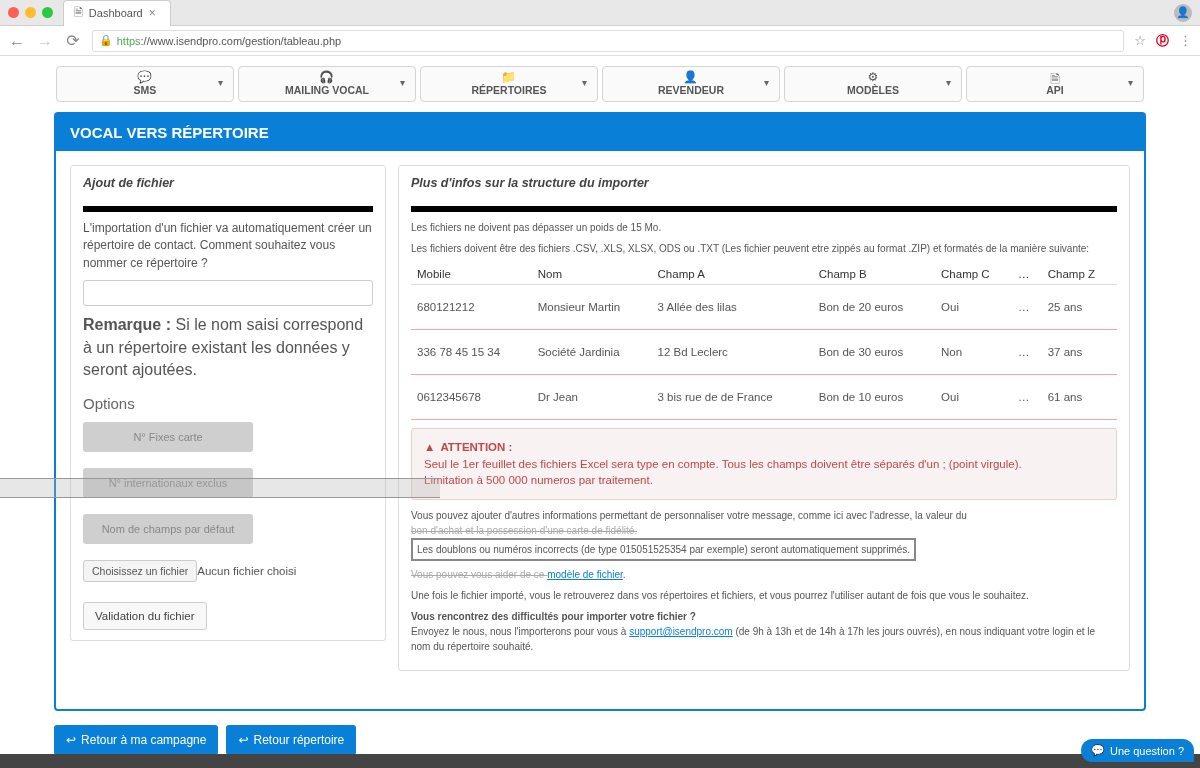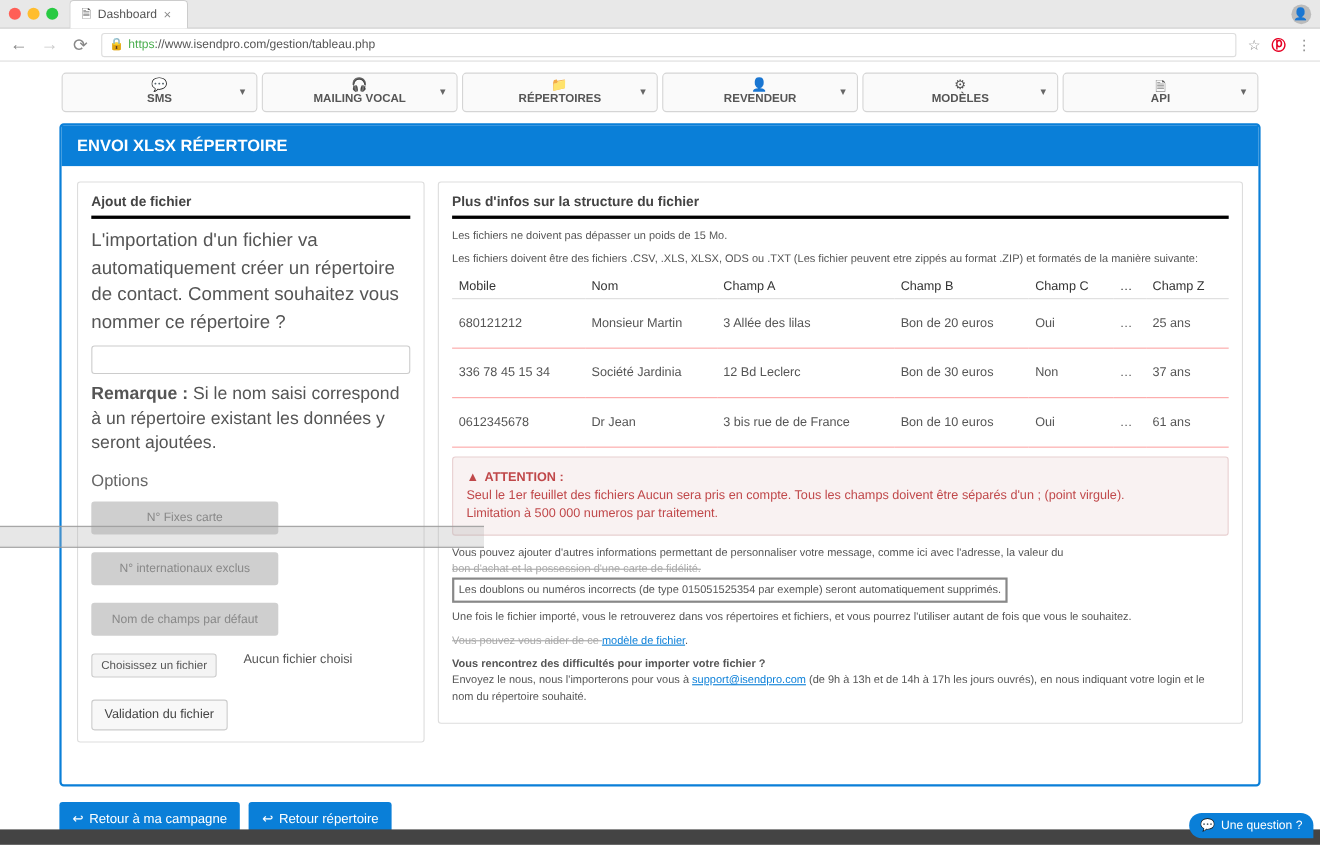--- a/index.html
+++ b/index.html
@@ -24,27 +24,27 @@
   .navitem { flex:1; border:1px solid #d5d5d5; border-radius:4px; margin:0 2px; background:#fafafa; height:36px; display:flex; align-items:center; justify-content:center; position:relative; cursor:pointer;}
   .navitem .icon { position:absolute; top:3px; font-size:12px; color:#555;}
   .navitem .lbl { font-size:10.5px; color:#555; font-weight:600; margin-top:12px;}
   .navitem .caret { position:absolute; right:10px; top:10px; font-size:10px; color:#666;}
   .panel-wrap { border:2px solid #0a7fd8; border-radius:4px; padding:0 0 14px 0; background:#fff;}
   .panel-head { background:#0a7fd8; color:#fff; font-weight:700; font-size:15px; padding:10px 14px;}
   .panel-body { display:flex; gap:12px; padding:14px;}
   .left-col { width:316px; flex-shrink:0;}
   .right-col { flex:1;}
   .box { border:1px solid #ddd; border-radius:3px; padding:10px 12px; margin-bottom:10px;}
-  .box h4 { font-size:12.5px; font-weight:700; color:#444; margin-bottom:8px; border-bottom:3px solid #000000; padding-bottom:6px;}
-  .desc { font-size:17px; color:#555; line-height:1.45;}
+  .box h4 { font-size:12.5px; font-weight:700; color:#444; margin-bottom:8px; border-bottom:6px solid #000000; padding-bottom:16px;font-style:italic;}
+  .desc { font-size:12px; color:#555; line-height:1.45;}
   .textinput { width:100%; height:26px; border:1px solid #ccc; border-radius:3px; margin:8px 0;}
   .rmk { font-size:16px; color:#555; line-height:1.4;}
   .opt-head { font-size:15px; color:#666; margin:14px 0 10px 0;}
   .opt-btn { display:block; width:170px; background:#cfcfcf; color:#888; border:none; border-radius:3px; padding:9px 10px; font-size:11px; margin-bottom:16px; text-align:center;}
-  .choose-wrap { font-size:11.5px; color:#555; margin:8px 0 20px 0; display:flex; align-items:flex-start; gap:24px;}
+  .choose-wrap { font-size:11.5px; color:#555; margin:8px 0 20px 0; display:flex; align-items:center; gap:0;}
   .choose-btn { border:1px solid #ccc; background:#f4f4f4; border-radius:3px; padding:4px 8px; font-size:10.5px; cursor:pointer;}
   .validate { border:1px solid #ccc; background:#f8f8f8; border-radius:3px; padding:7px 11px; font-size:11.5px; cursor:pointer; color:#444;}
   table { width:100%; border-collapse:collapse; font-size:11.5px; margin:8px 0;}
   th { text-align:left; font-weight:400; color:#333; padding:4px 6px; border-bottom:1px solid #ddd;}
   td { padding:16px 6px; border-bottom:1px solid #fca5a5; color:#555;}
   .alert { border:1px solid #e8cfd0; background:#f9f2f2; border-radius:3px; padding:10px 12px; margin:8px 0; color:#c0484a; font-size:11.5px; line-height:1.45;}
   .alert strong { display:flex; align-items:center; gap:5px;}
   .info-p { font-size:10px; color:#555; line-height:1.5; margin:6px 0;}
   .info-p a { color:#0a7fd8;}
   .quiet { color:#aaa; text-decoration:line-through;}
@@ -118,21 +118,21 @@
       <span class="caret">▾</span>
     </div>
     <div class="navitem">
       <span class="icon">🗎</span>
       <span class="lbl">API</span>
       <span class="caret">▾</span>
     </div>
   </div>
 
   <div class="panel-wrap">
-    <div class="panel-head">ENVOI XLSX RÉPERTOIRE</div>
+    <div class="panel-head">VOCAL VERS RÉPERTOIRE</div>
     <div class="panel-body">
 
       <div class="left-col">
         <div class="box">
           <h4>Ajout de fichier</h4>
           <p class="desc">L'importation d'un fichier va automatiquement créer un répertoire de contact. Comment souhaitez vous nommer ce répertoire ?</p>
           <input class="textinput" type="text" style="">
           <p class="rmk">
             <strong>Remarque :</strong><span> Si le nom saisi correspond à un répertoire existant les données y seront ajoutées.</span>
           </p>
@@ -143,21 +143,21 @@
           <div class="choose-wrap">
             <span class="choose-btn">Choisissez un fichier</span>
             <span>Aucun fichier choisi</span>
           </div>
           <button class="validate">Validation du fichier</button>
         </div>
       </div>
 
       <div class="right-col">
         <div class="box">
-          <h4>Plus d'infos sur la structure du fichier</h4>
+          <h4>Plus d'infos sur la structure du importer</h4>
           <p class="info-p">Les fichiers ne doivent pas dépasser un poids de 15 Mo.</p>
           <p class="info-p">Les fichiers doivent être des fichiers .CSV, .XLS, XLSX, ODS ou .TXT (Les fichier peuvent etre zippés au format .ZIP) et formatés de la manière suivante:</p>
 
           <table>
             <thead>
                 <tr>
               <th>Mobile</th>
               <th>Nom</th>
               <th>Champ A</th>
               <th>Champ B</th>
@@ -195,33 +195,33 @@
                   <td>61 ans</td>
               </tr>
             </tbody>
           </table>
 
           <div class="alert">
             <strong>
                 <span>▲</span> 
                 <span>ATTENTION :</span>
               </strong>
-            <div>Seul le 1er feuillet des fichiers Aucun sera pris en compte. Tous les champs doivent être séparés d'un ; (point virgule).</div>
+            <div>Seul le 1er feuillet des fichiers Excel sera type en compte. Tous les champs doivent être séparés d'un ; (point virgule).</div>
             <div>Limitation à 500 000 numeros par traitement.</div>
           </div>
 
           <p class="info-p">
             <span>Vous pouvez ajouter d'autres informations permettant de personnaliser votre message, comme ici avec l'adresse, la valeur du</span><br>
             <span class="quiet">bon d'achat et la possession d'une carte de fidélité.</span><br>
             <span class="highlight-line">Les doublons ou numéros incorrects (de type 015051525354 par exemple) seront automatiquement supprimés.</span>
           </p>
-          <p class="info-p">Une fois le fichier importé, vous le retrouverez dans vos répertoires et fichiers, et vous pourrez l'utiliser autant de fois que vous le souhaitez.</p>
           <p class="info-p">
             <span class="quiet">Vous pouvez vous aider de ce </span><a href="#">modèle de fichier</a>.
           </p>
+          <p class="info-p">Une fois le fichier importé, vous le retrouverez dans vos répertoires et fichiers, et vous pourrez l'utiliser autant de fois que vous le souhaitez.</p>
           <p class="info-p">
             <strong>Vous rencontrez des difficultés pour importer votre fichier ?</strong><br>
             <span>Envoyez le nous, nous l'importerons pour vous à </span><a href="#">support@isendpro.com</a><span> (de 9h à 13h et de 14h à 17h les jours ouvrés), en nous indiquant votre login et le nom du répertoire souhaité.</span>
           </p>
         </div>
       </div>
     </div>
   </div>
 
   <div class="bottom-btns">

